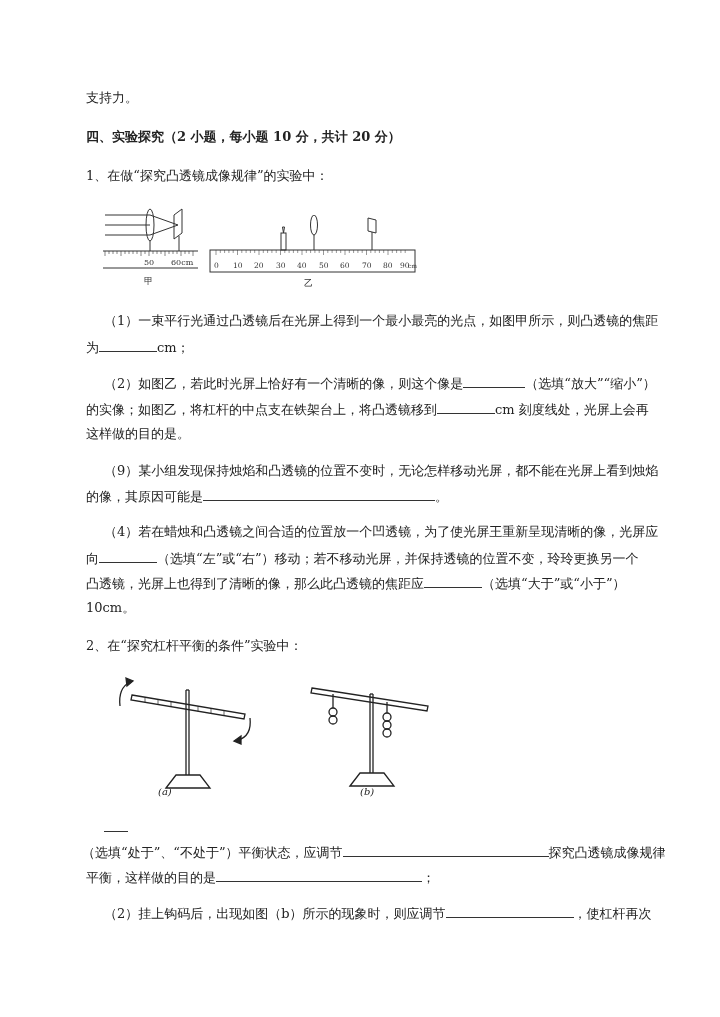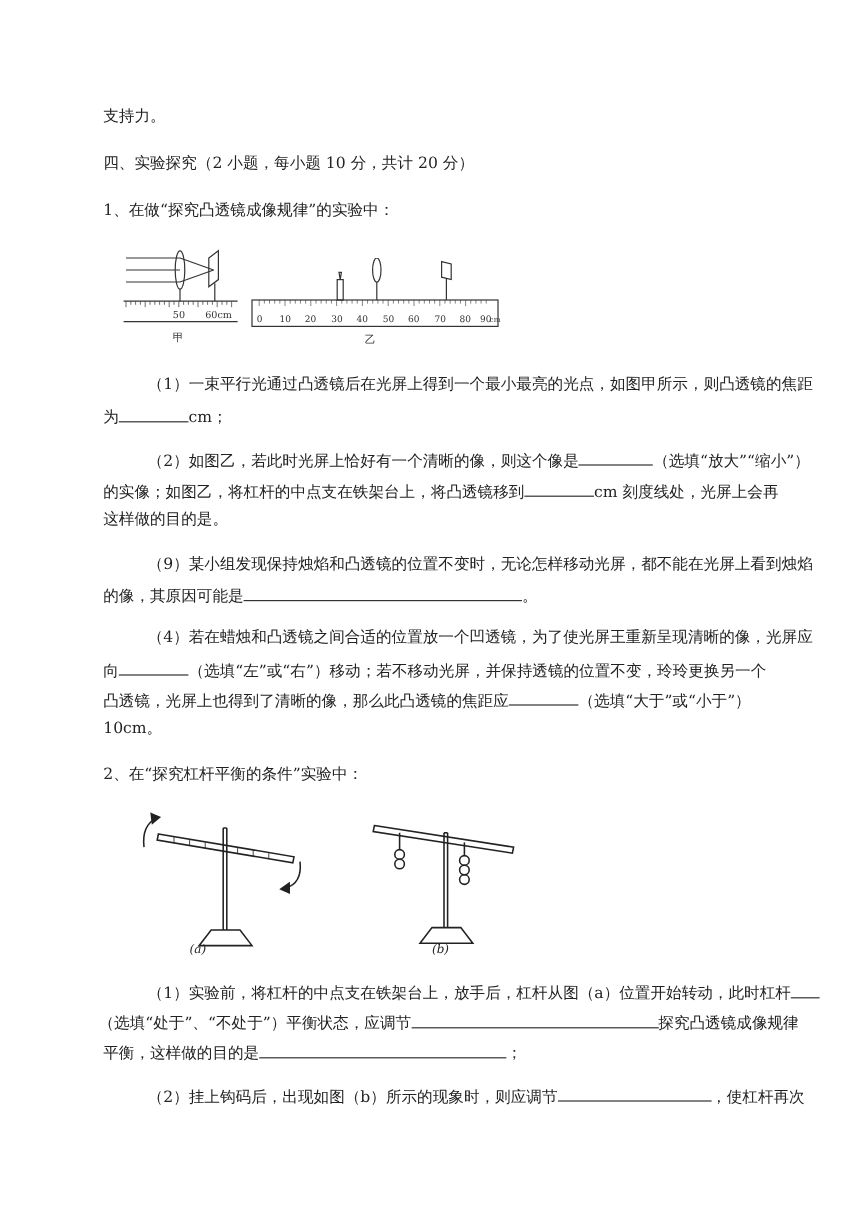--- a/index.html
+++ b/index.html
@@ -1,20 +1,20 @@
 <!DOCTYPE html>
 <html><head>
 <meta charset="utf-8">
 <style>
   html, body { margin:0; padding:0; background:#ffffff; }
   body { width:720px; height:1017px; position:relative; overflow:hidden;
          font-family:"DejaVu Serif","Liberation Serif",serif; color:#222; font-size:13px; }
   .line { position:absolute; left:86px; white-space:nowrap; line-height:18px;text-align:right; }
-  .ind { left:104px;margin-left:19px; }
-  .bold { font-weight:normal; }
+  .ind { left:104px; }
+  .bold { font-weight:bold; }
   .blank { display:inline-block; border-bottom:1px solid #333; height:13px; vertical-align:baseline; }
   svg { position:absolute; }
   .fig-label { position:absolute; font-size:10px; }
 </style>
 </head>
 <body>
 
 <div class="line" style="top:89px">支持力。</div>
 <div class="line bold" style="top:128px">四、实验探究（2 小题，每小题 10 分，共计 20 分）</div>
 <div class="line" style="top:167px">1、在做“探究凸透镜成像规律”的实验中：</div>
@@ -129,21 +129,21 @@
       <circle cx="33" cy="40" r="4"></circle>
     <line x1="87" y1="22" x2="87" y2="33"></line>
     <circle cx="87" cy="37" r="4"></circle>
       <circle cx="87" cy="45" r="4"></circle>
       <circle cx="87" cy="53" r="4"></circle>
   </g>
 </svg>
 <div class="fig-label" style="left:360px;top:786px;font-style:italic">(b)</div>
 
 <div class="line ind" style="top:818px">
-  <span>（1）实验前，将杠杆的中点支在铁架台上，放手后，杠杆从图（a）位置开始转动，此时杠杆</span><span class="blank" style="width:24px"></span>
+  <span class="blank" style="width:24px"></span>
 </div>
 <div class="line" style="top:843px;left:82px">
   <span>（选填“处于”、“不处于”）平衡状态，应调节</span><span class="blank" style="width:206px"></span><span>探究凸透镜成像规律</span>
 </div>
 <div class="line" style="top:868px">
   <span>平衡，这样做的目的是</span><span class="blank" style="width:206px"></span><span>；</span>
 </div>
 <div class="line ind" style="top:904px">
   <span>（2）挂上钩码后，出现如图（b）所示的现象时，则应调节</span><span class="blank" style="width:128px"></span><span>，使杠杆再次</span>
 </div>

